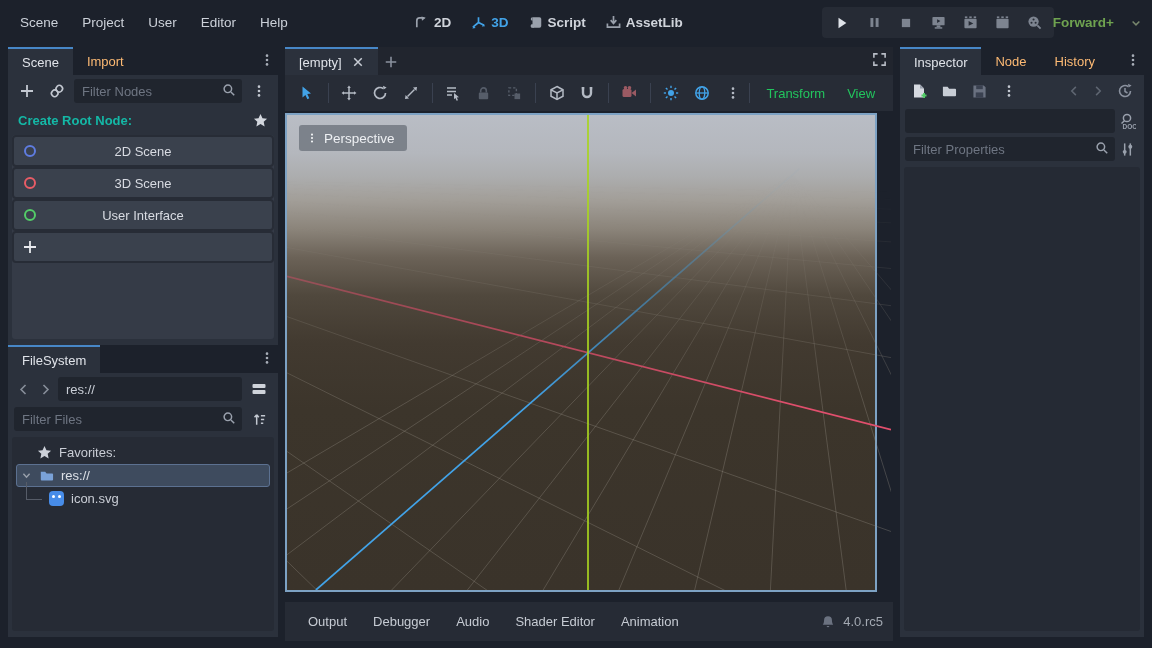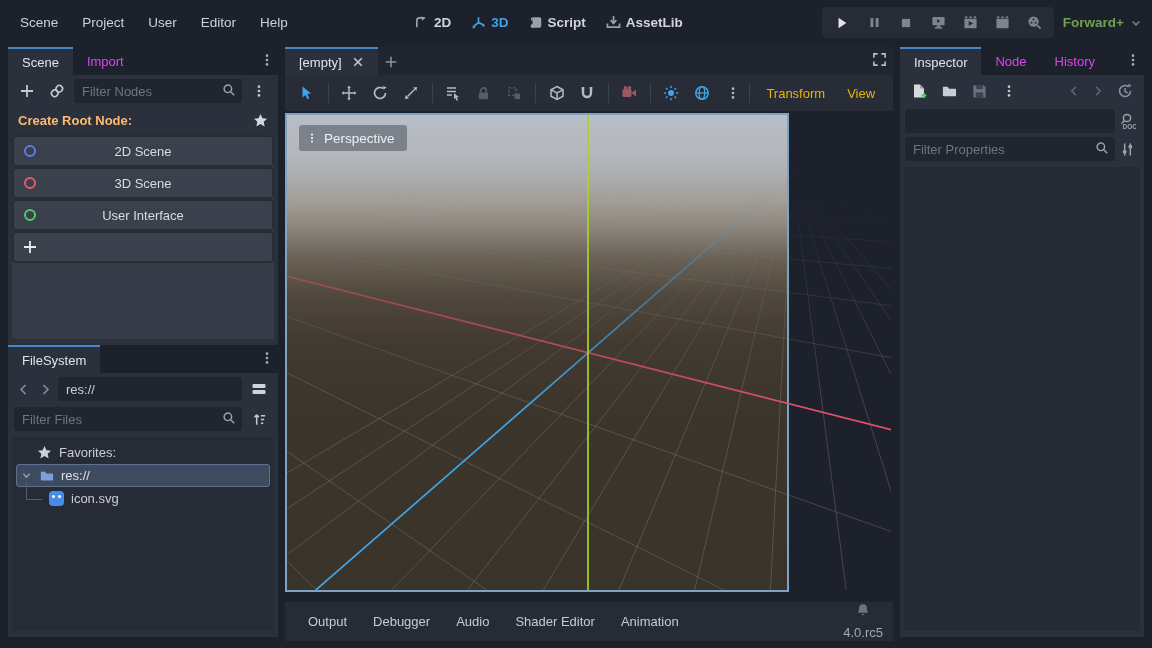--- a/index.html
+++ b/index.html
@@ -19,42 +19,42 @@
   .topbar { position:absolute; left:0; top:0; width:1152px; height:45px; background:#1c212b; }
   .menus { position:absolute; left:8px; top:0; height:45px; display:flex; align-items:center; }
   .menu-item { padding:0 12px; height:45px; display:flex; align-items:center; color:#ccd1d9; font-size:13.5px; cursor:default; }
   .workspaces { position:absolute; left:414px; top:0; height:45px; display:flex; align-items:center; gap:20px; }
   .ws { display:flex; align-items:flex-end; gap:5px; color:#d0d4db; font-weight:bold; font-size:13.5px; }
   .ws .icon { color:#9aa1ac; }
   .ws.active, .ws.active .icon { color:#42a3e8; }
   .playbar { position:absolute; left:822px; top:7px; height:31px; background:#262b35; border-radius:4px; display:flex; align-items:center; padding:0 6px; gap:4px; }
   .pb-btn { width:28px; height:26px; display:flex; align-items:center; justify-content:center; color:#7d8490; border-radius:3px; }
   .pb-btn.play { color:#dfe3e9; }
-  .renderer { position:absolute; right:10px; top:0; height:45px; display:flex; align-items:center; gap:6px; font-weight:bold; color:#6fa350; font-size:13.5px; }
+  .renderer { position:absolute; right:10px; top:0; height:45px; display:flex; align-items:center; gap:16px; font-weight:bold; color:#6fa350; font-size:13.5px; }
   .renderer .icon { color:#78876d; }
 
   
   .dock { position:absolute; display:flex; flex-direction:column; }
   .dock-tabs { height:28px; display:flex; align-items:flex-end; position:relative; flex:none; }
   .tab { height:28px; padding:0 14px; display:flex; align-items:center; gap:8px; color:#70London;
   }
-  .tab { color:#d946ef; font-size:13px; }
+  .tab { color:#fdba74; font-size:13px; }
   .tab.active { background:#2b313c; color:#e0e3e9; border-top:2px solid #4787c7; }
   .tab-dots { position:absolute; right:4px; top:6px; color:#a8aeb8; }
   .dock-body { background:#2b313c; flex:1; display:flex; flex-direction:column; min-height:0; }
   .toolrow { height:32px; display:flex; align-items:center; padding:0 6px; gap:4px; flex:none; }
   .tool-btn { width:26px; height:24px; display:flex; align-items:center; justify-content:center; color:#c3c8d1; border-radius:3px; }
   .input { flex:1; height:24px; background:#20252e; border:none; border-radius:3px; color:#c9ced6; padding:0 26px 0 8px; font-size:13px; font-family:"Liberation Sans",sans-serif; outline:none; min-width:0; }
   .input::placeholder { color:#6e7582; }
   .input-wrap { position:relative; flex:1; display:flex; min-width:0; }
   .input-icon { position:absolute; right:6px; top:4px; color:#9aa1ad; }
 
   
   #scene-dock { left:8px; top:47px; width:270px; height:298px; }
-  .root-prompt { height:26px; display:flex; align-items:center; padding:0 10px; font-weight:bold; color:#fdba74; flex:none; }
+  .root-prompt { height:26px; display:flex; align-items:center; padding:0 10px; font-weight:bold; color:#14b8a6; flex:none; }
   .root-prompt .icon { margin-left:auto; color:#d3d7de; }
   .scene-tree { margin:2px 4px 6px 4px; background:#353b47; border-radius:3px; flex:1; padding:0; }
   .root-btn { height:32px; display:flex; align-items:center; background:#3a414d; border:2px solid #272c36; border-radius:4px; position:relative; }
   .root-btn + .root-btn { margin-top:0px; }
   .root-btn .icon { position:absolute; left:10px; }
   .root-btn span.lbl { flex:1; text-align:center; color:#d8dbe2; }
   .ring { width:12px; height:12px; border-radius:50%; border:2.5px solid; }
   .ring.c2d { border-color:#5f7ce0; }
   .ring.c3d { border-color:#e85c66; }
   .ring.cui { border-color:#53cc68; }
@@ -75,29 +75,29 @@
   .scene-tabbar { position:absolute; left:285px; top:47px; width:608px; height:28px; background:#21252e; display:flex; align-items:flex-end; }
   .scene-tabbar .tab.active { gap:10px; }
   .newtab-btn { width:26px; height:26px; display:flex; align-items:center; justify-content:center; color:#8a919e; }
   .expand-btn { position:absolute; right:6px; top:5px; color:#b8bdc6; }
   .main-toolbar { position:absolute; left:285px; top:75px; width:608px; height:36px; background:#272c36; display:flex; align-items:center; padding:0 8px; gap:2px; }
   .mt-btn { width:30px; height:28px; display:flex; align-items:center; justify-content:center; color:#b4bac4; border-radius:3px; }
   .mt-btn.blue { color:#42a3e8; }
   .mt-btn.disabled { color:#565d69; }
   .mt-btn.cam { color:#9b5a63; }
   .vsep { width:1px; height:20px; background:#3a4150; margin:0 4px; flex:none; }
-  .mt-menu { padding:0 10px; color:#eab308; font-size:13px; }
-
-  .viewport { position:absolute; left:285px; top:113px; width:504px; height:479px; border:2px solid #7da2c4; background:linear-gradient(180deg,#b9bdc5 0%,#b4b7bd 8%,#acadae 13%,#a29e98 18%,#8b847a 24%,#6b6257 30%,#50483d 38%,#423a30 48%,#3c352b 62%,#3a332a 100%); }
+  .mt-menu { padding:0 10px; color:#22c55e; font-size:13px; }
+
+  .viewport { position:absolute; left:285px; top:113px; width:592px; height:479px; border:2px solid #7da2c4; background:linear-gradient(180deg,#b9bdc5 0%,#b4b7bd 8%,#acadae 13%,#a29e98 18%,#8b847a 24%,#6b6257 30%,#50483d 38%,#423a30 48%,#3c352b 62%,#3a332a 100%); }
   .persp-pill { position:absolute; left:12px; top:10px; background:rgba(116,122,131,0.88); border-radius:3px; height:26px; display:flex; align-items:center; gap:7px; padding:0 12px 0 8px; color:#eef0f3; font-size:13.5px; }
   .persp-pill .icon { color:#f2f4f6; }
 
   .bottom-panel { position:absolute; left:285px; top:602px; width:608px; height:39px; background:#262b35; display:flex; align-items:center; padding:0 10px; }
   .bp-item { padding:0 13px; color:#c6cbd3; font-size:13px; height:39px; display:flex; align-items:center; }
-  .bp-right { margin-left:auto; display:flex; align-items:center; gap:8px; color:#a3a9b2;flex-direction:column; }
+  .bp-right { margin-left:auto; display:flex; align-items:center; gap:8px; color:#a3a9b2; }
   .bp-right .icon { color:#6b7280; }
 
   
   #insp-dock { left:900px; top:47px; width:244px; height:590px; }
   .insp-row { height:28px; display:flex; align-items:center; padding:0 5px; flex:none; }
   .insp-content { flex:1; margin:4px 4px 6px 4px; background:#252a34; border-radius:3px; }
   .arrow-btn { width:20px; height:24px; display:flex; align-items:center; justify-content:center; color:#5f6672; }
   .side-icon { width:24px; height:24px; display:flex; align-items:center; justify-content:center; color:#9aa1ad; }
 </style>
 </head>

